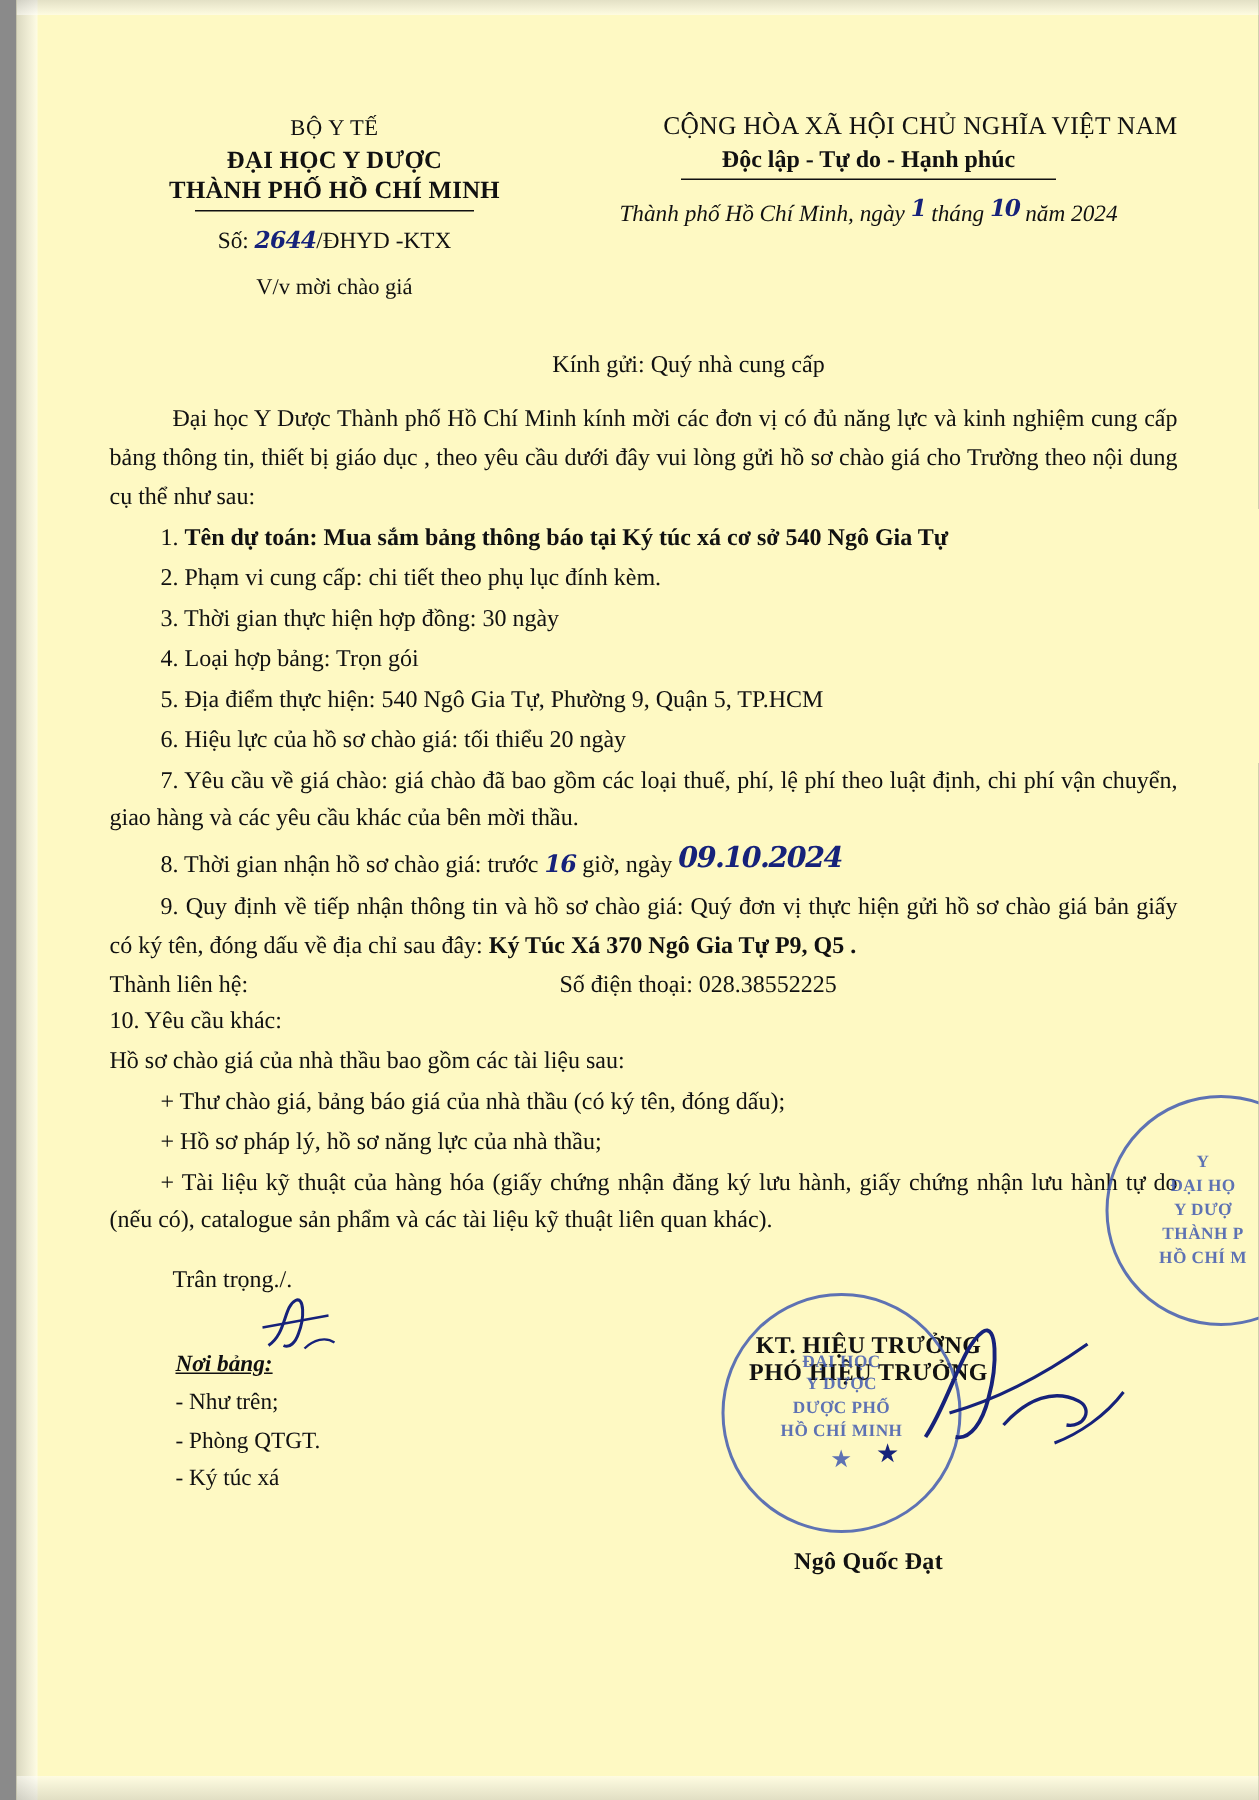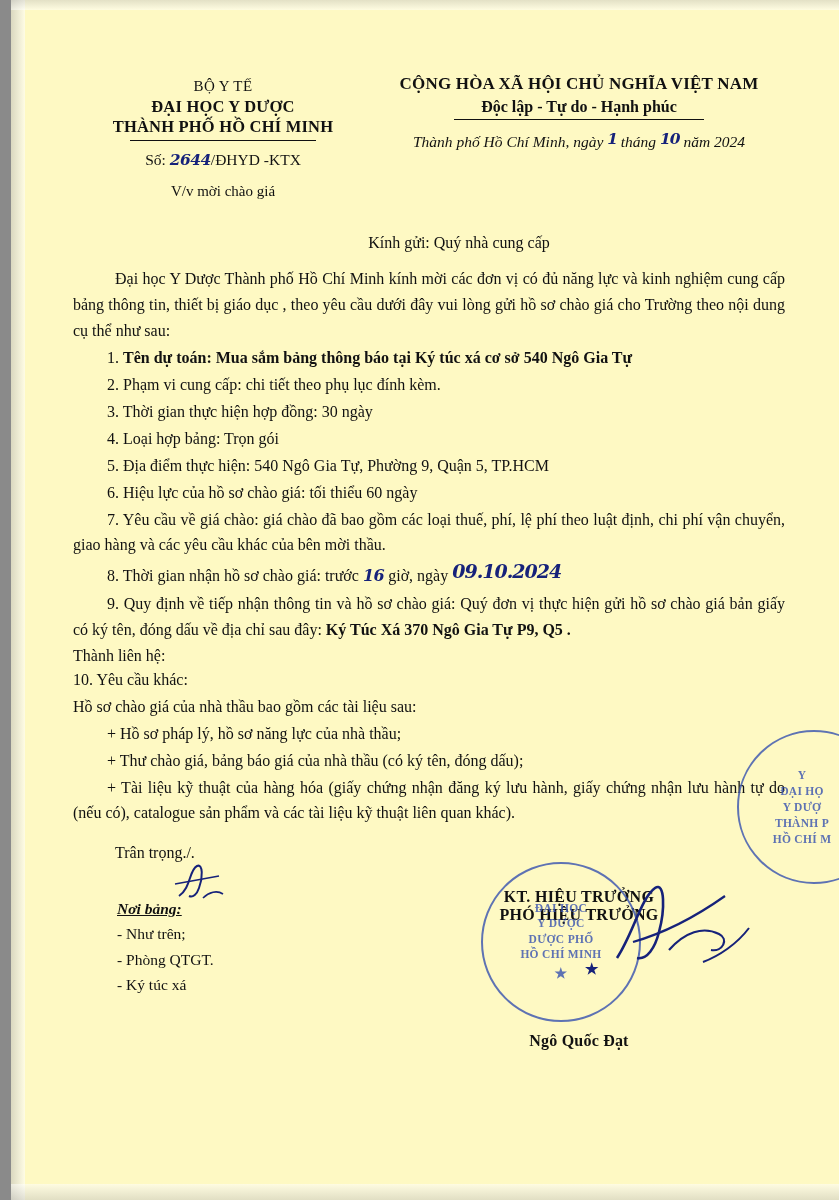--- a/index.html
+++ b/index.html
@@ -107,22 +107,23 @@
     color: #16227a;
     letter-spacing: -.5px;
   }
   .doc-subject {
     font-size: 15px;
     margin-top: 14px;
   }
 
   .nation-title {
     font-size: 17px;
-    font-weight: bold;
+    font-weight: normal;
     letter-spacing: .2px;
+    text-align: right;
   }
   .nation-motto {
     font-size: 16px;
     font-weight: bold;
     margin-top: 4px;
   }
   .motto-underline {
     width: 250px;
     height: 1.4px;
     background: #111;
@@ -356,47 +357,51 @@
         <span>Trọn gói</span>
       </p>
       <p class="indent-sm">
         <span>5.</span>
         <span>Địa điểm thực hiện:</span>
         <span>540 Ngô Gia Tự, Phường 9, Quận 5, TP.HCM</span>
       </p>
       <p class="indent-sm">
         <span>6.</span>
         <span>Hiệu lực của hồ sơ chào giá:</span>
-        <span>tối thiểu 60 ngày</span>
+        <span>tối thiểu 20 ngày</span>
       </p>
 
       <p class="indent-sm">7. Yêu cầu về giá chào: giá chào đã bao gồm các loại thuế, phí, lệ phí theo luật định, chi phí vận chuyển, giao hàng và các yêu cầu khác của bên mời thầu.</p>
 
       <p class="indent-sm">
         <span>8. Thời gian nhận hồ sơ chào giá: trước</span>
         <span class="handwritten">16</span>
         <span>giờ, ngày</span>
         <span class="date-hw" style="font-size:19px">09.10.2024</span>
       </p>
 
       <p class="indent-sm">
         <span>9. Quy định về tiếp nhận thông tin và hồ sơ chào giá: Quý đơn vị thực hiện gửi hồ sơ chào giá bản giấy có ký tên, đóng dấu về địa chỉ sau đây:</span>
         <b>Ký Túc Xá 370 Ngô Gia Tự P9, Q5 .</b>
       </p>
     </div>
 
     <div class="contact-row">
       <div class="contact-left">Thành liên hệ:</div>
+      <div class="contact-right">
+        <span>Số điện thoại:</span>
+        <span>028.38552225</span>
+      </div>
     </div>
 
     <div class="body-text" style="margin-top:2px">
       <p>10. Yêu cầu khác:</p>
       <p>Hồ sơ chào giá của nhà thầu bao gồm các tài liệu sau:</p>
+      <p class="indent-sm">+ Thư chào giá, bảng báo giá của nhà thầu (có ký tên, đóng dấu);</p>
       <p class="indent-sm">+ Hồ sơ pháp lý, hồ sơ năng lực của nhà thầu;</p>
-      <p class="indent-sm">+ Thư chào giá, bảng báo giá của nhà thầu (có ký tên, đóng dấu);</p>
       <p class="indent-sm">+ Tài liệu kỹ thuật của hàng hóa (giấy chứng nhận đăng ký lưu hành, giấy chứng nhận lưu hành tự do (nếu có), catalogue sản phẩm và các tài liệu kỹ thuật liên quan khác).</p>
     </div>
 
     <div class="sign-area">
       <div class="closing">
         <span>Trân trọng./.</span>
       </div>
 
       <svg class="sig-scribble" viewBox="0 0 54 40">
         <path d="M6 34 C18 26, 16 8, 24 4 C30 1, 30 16, 26 26 C24 32, 20 36, 16 34" fill="none" stroke="#16227a" stroke-width="2"></path>

